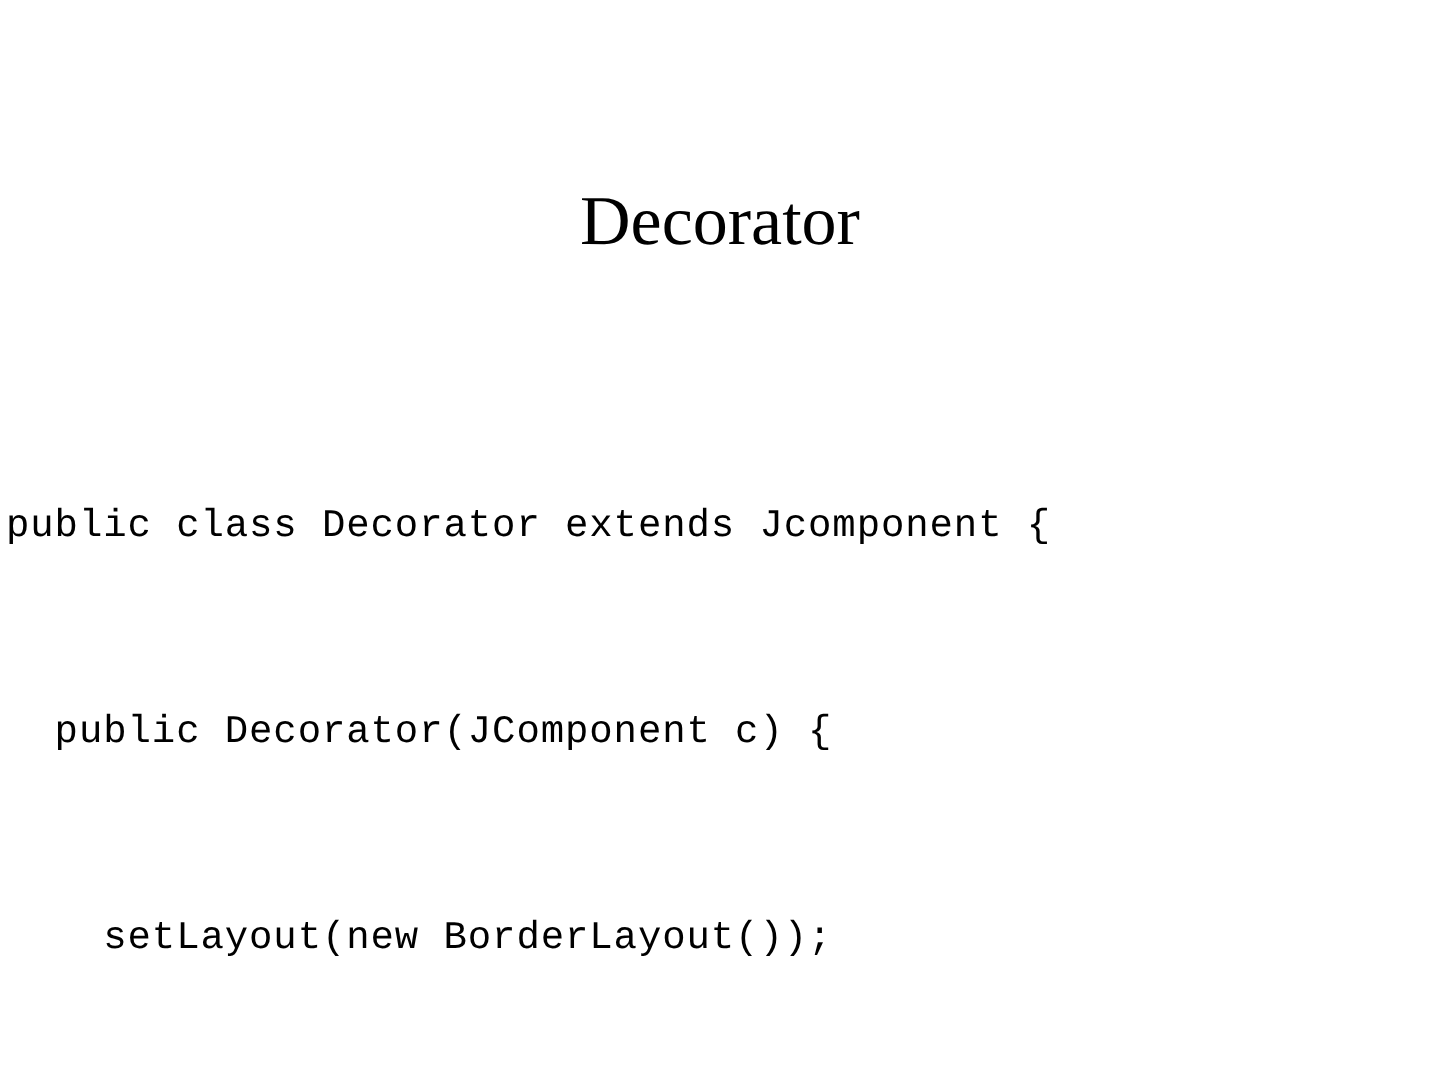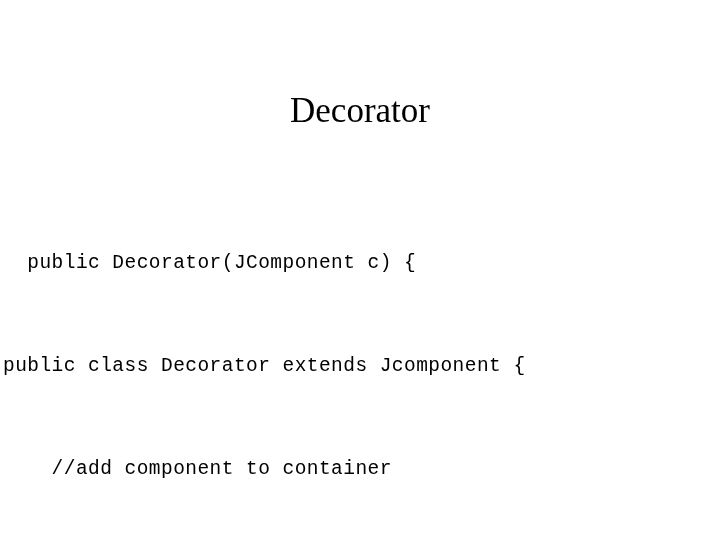--- a/index.html
+++ b/index.html
@@ -55,21 +55,22 @@
   }
 </style>
 </head>
 <body>
 
 <div class="slide">
 
   <div class="slide-title">Decorator</div>
 
   <div class="code-block">
+    <span class="code-line">public class Decorator extends Jcomponent {</span>
     <span class="code-line">  public Decorator(JComponent c) {</span>
-    <span class="code-line">public class Decorator extends Jcomponent {</span>
+    <span class="code-line">    setLayout(new BorderLayout());</span>
     <span class="code-line">    //add component to container</span>
     
     
     
   </div>
 
 </div>
 
 </body></html>

